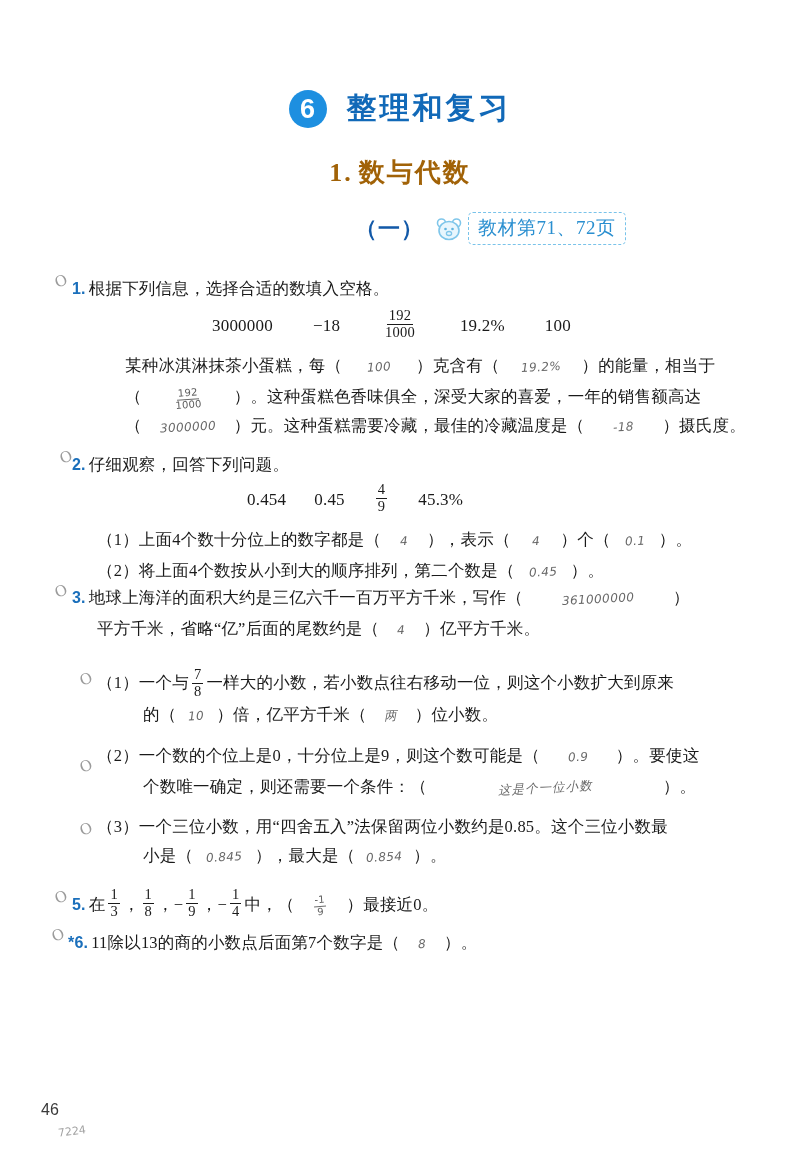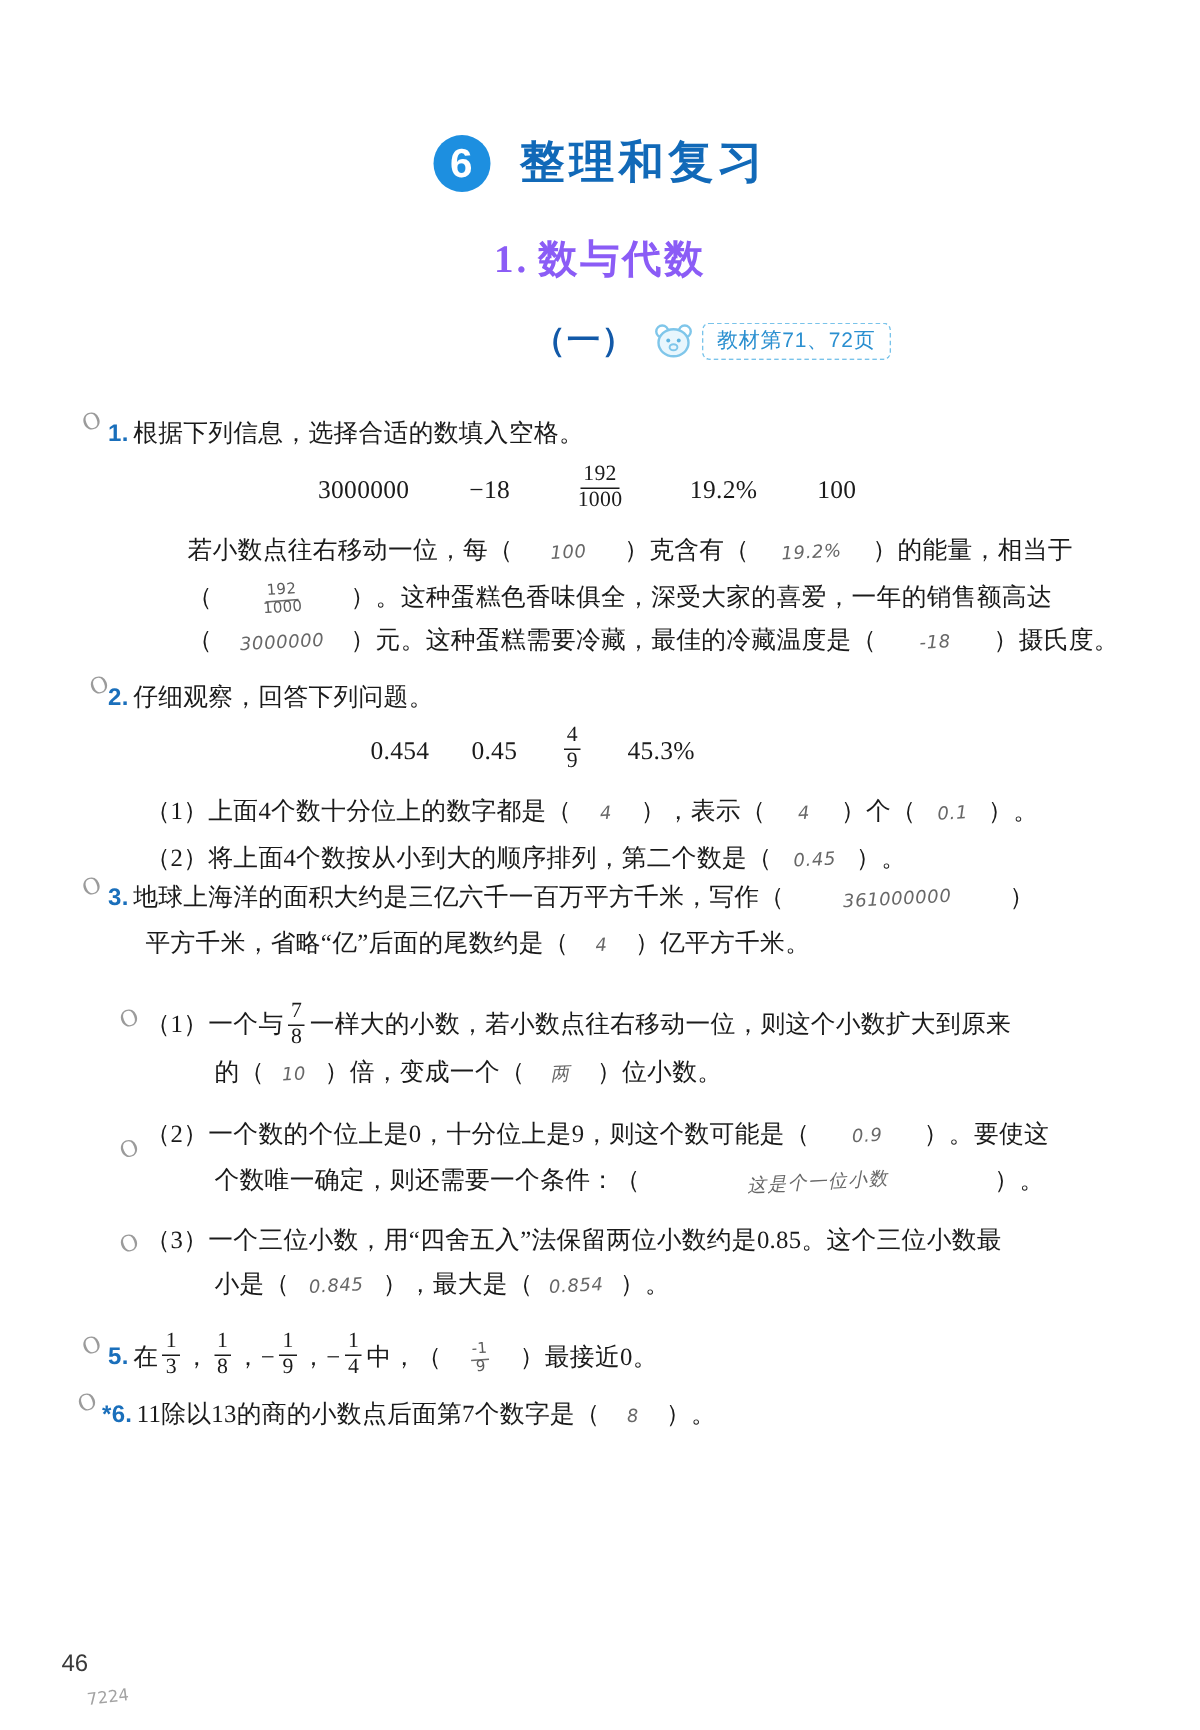--- a/index.html
+++ b/index.html
@@ -50,21 +50,21 @@
   }
 
   .section-head {
     position: absolute;
     top: 155px;
     left: 0;
     width: 800px;
     text-align: center;
     font-size: 26px;
     font-weight: bold;
-    color: #8b5cf6;
+    color: #a16207;
     letter-spacing: 2px;
   }
   .section-num { margin-right: 6px; }
 
   .sub-head {
     position: absolute;
     top: 212px;
     left: 355px;
     display: flex;
     align-items: center;
@@ -79,23 +79,23 @@
   .ref-chip {
     display: flex;
     align-items: center;
     gap: 6px;
   }
   .bear-icon { width: 26px; height: 24px; display: block; }
   .ref-box {
     border: 1.5px dashed #79c3ea;
     border-radius: 5px;
     padding: 2px 9px 3px 9px;
-    font-size: 14px;
+    font-size: 19px;
     color: #2a8fd0;
-    font-family: Liberation Sans, sans-serif;
+    font-family: Liberation Serif, serif;
     letter-spacing: 0.5px;
     white-space: nowrap;
   }
 
   
   .q {
     position: absolute;
     font-size: 16.5px;
     line-height: 29px;
     letter-spacing: 0.2px;
@@ -235,21 +235,21 @@
     <span>3000000</span>
     <span>−18</span>
     <span class="frac">
       <span class="num">192</span>
       <span class="den">1000</span>
     </span>
     <span>19.2%</span>
     <span>100</span>
   </div>
   <div class="line indent2" style="margin-top:10px;">
-    <span>若小数点往右移动一位，每（</span><span class="blank" style="width:74px;"><span class="hw">100</span></span><span>）克含有（</span><span class="blank" style="width:82px;"><span class="hw">19.2%</span></span><span>）的能量，相当于</span>
+    <span>某种冰淇淋抹茶小蛋糕，每（</span><span class="blank" style="width:74px;"><span class="hw">100</span></span><span>）克含有（</span><span class="blank" style="width:82px;"><span class="hw">19.2%</span></span><span>）的能量，相当于</span>
   </div>
   <div class="line" style="padding-left:53px;">
     <span>（</span><span class="blank" style="width:92px;"><span class="hw-frac">
           <span class="n">192</span>
           <span>1000</span>
         </span></span><span>）。这种蛋糕色香味俱全，深受大家的喜爱，一年的销售额高达</span>
   </div>
   <div class="line" style="padding-left:53px;">
     <span>（</span><span class="blank" style="width:92px;"><span class="hw">3000000</span></span><span>）元。这种蛋糕需要冷藏，最佳的冷藏温度是（</span><span class="blank" style="width:78px;"><span class="hw">-18</span></span><span>）摄氏度。</span>
   </div>
@@ -287,21 +287,21 @@
 
 <div class="q" style="left:72px; top:650px; width:700px;">
 
   <div class="line indent1" style="margin-top:18px;">
     <span>（1）</span><span>一个与</span><span class="frac">
         <span class="num">7</span>
         <span class="den">8</span>
       </span><span>一样大的小数，若小数点往右移动一位，则这个小数扩大到原来</span>
   </div>
   <div class="line indent3">
-    <span>的（</span><span class="blank" style="width:40px;"><span class="hw">10</span></span><span>）倍，变成一个（</span><span class="blank" style="width:48px;"><span class="hw cn">两</span></span><span>）位小数。</span>
+    <span>的（</span><span class="blank" style="width:40px;"><span class="hw">10</span></span><span>）倍，亿平方千米（</span><span class="blank" style="width:48px;"><span class="hw cn">两</span></span><span>）位小数。</span>
   </div>
 
   <div class="line indent1" style="margin-top:10px;">
     <span>（2）</span><span>一个数的个位上是0，十分位上是9，则这个数可能是（</span><span class="blank" style="width:76px;"><span class="hw">0.9</span></span><span>）。要使这</span>
   </div>
   <div class="line indent3">
     <span>个数唯一确定，则还需要一个条件：（</span><span class="blank" style="width:236px;"><span class="hw cn">这是个一位小数</span></span><span>）。</span>
   </div>
 
   <div class="line indent1" style="margin-top:10px;">

